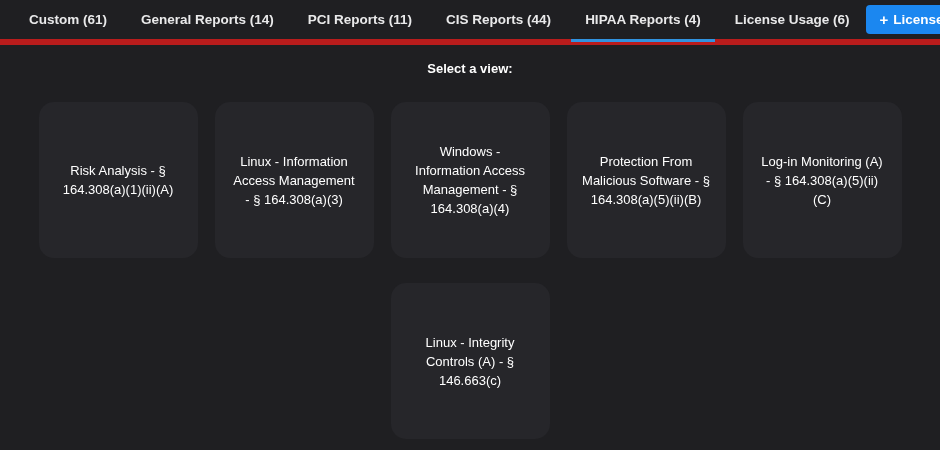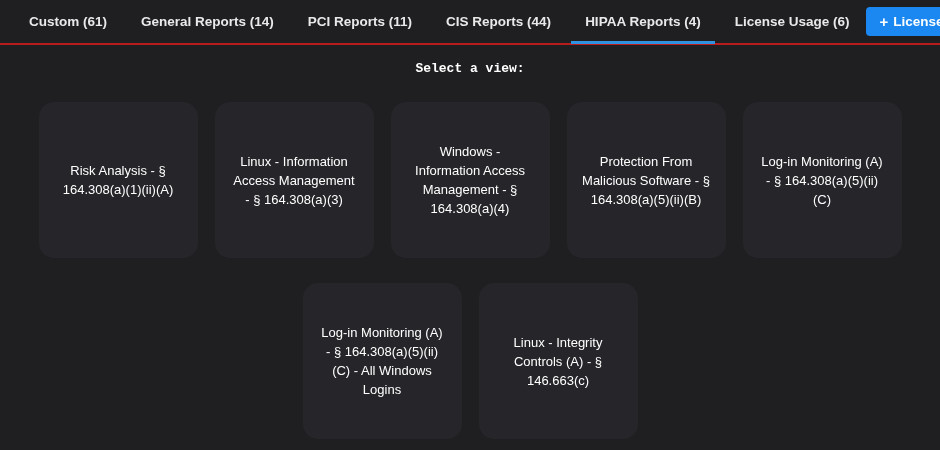--- a/index.html
+++ b/index.html
@@ -14,21 +14,21 @@
     overflow: hidden;
     position: relative;
   }
   
   .tabbar {
     display: flex;
     align-items: center;
     height: 45px;
     box-sizing: border-box;
     padding: 0 10px 0 12px;
-    border-bottom: 2px solid #b91c1c;
+    border-bottom: 6px solid #b91c1c;
     background: #1f1f22;
   }
   .tab {
     position: relative;
     height: 44px;
     line-height: 44px;
     padding: 0 14px;
     margin: 0 3px;
     color: #e9e9ea;
     font-size: 13.5px;
@@ -67,21 +67,20 @@
     font-weight: 700;
     line-height: 1;
   }
   
   .heading {
     margin-top: 16px;
     text-align: center;
     color: #ffffff;
     font-size: 13px;
     font-weight: 700;
-    font-family: Liberation Mono, monospace;
   }
   .cards {
     margin-top: 26px;
     padding: 0 30px;
     display: flex;
     flex-wrap: wrap;
     justify-content: center;
     column-gap: 17px;
     row-gap: 25px;
   }
@@ -119,16 +118,15 @@
 </header>
 
 <main>
   <div class="heading">Select a view:</div>
   <div class="cards">
     <div class="card">Risk Analysis - § 164.308(a)(1)(ii)(A)</div>
     <div class="card">Linux - Information Access Management - § 164.308(a)(3)</div>
     <div class="card">Windows - Information Access Management - § 164.308(a)(4)</div>
     <div class="card">Protection From Malicious Software - § 164.308(a)(5)(ii)(B)</div>
     <div class="card">Log-in Monitoring (A) - § 164.308(a)(5)(ii) (C)</div>
-    <div class="card">Log-in Monitoring (A) - § 164.308(a)(5)(ii) (C) - All Windows Logins</div>
     <div class="card">Linux - Integrity Controls (A) - § 146.663(c)</div>
   </div>
 </main>
 
 </body></html>

